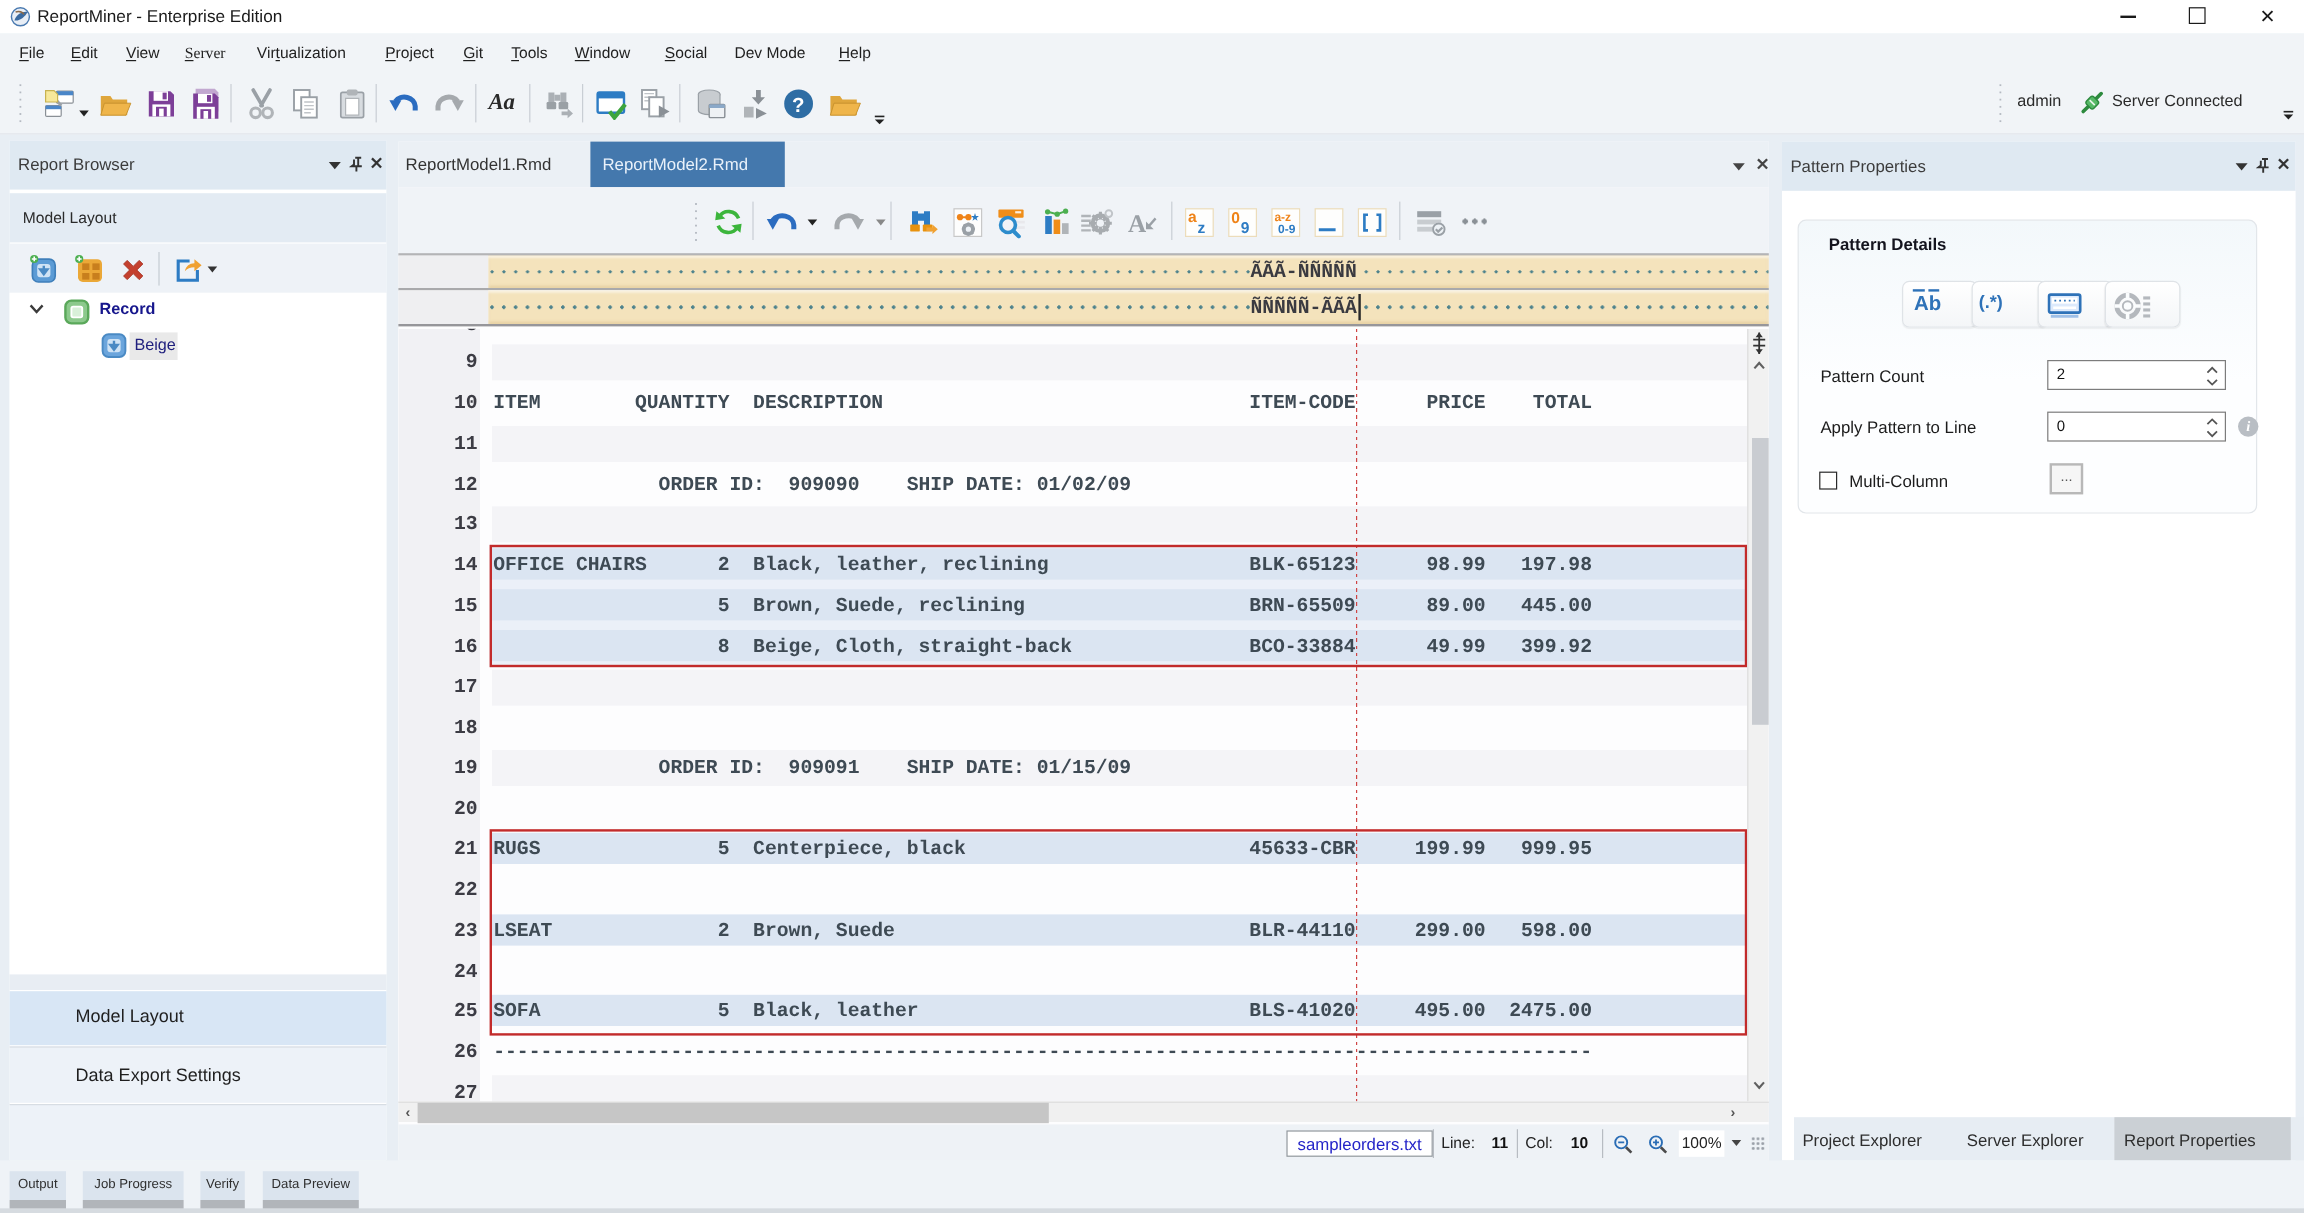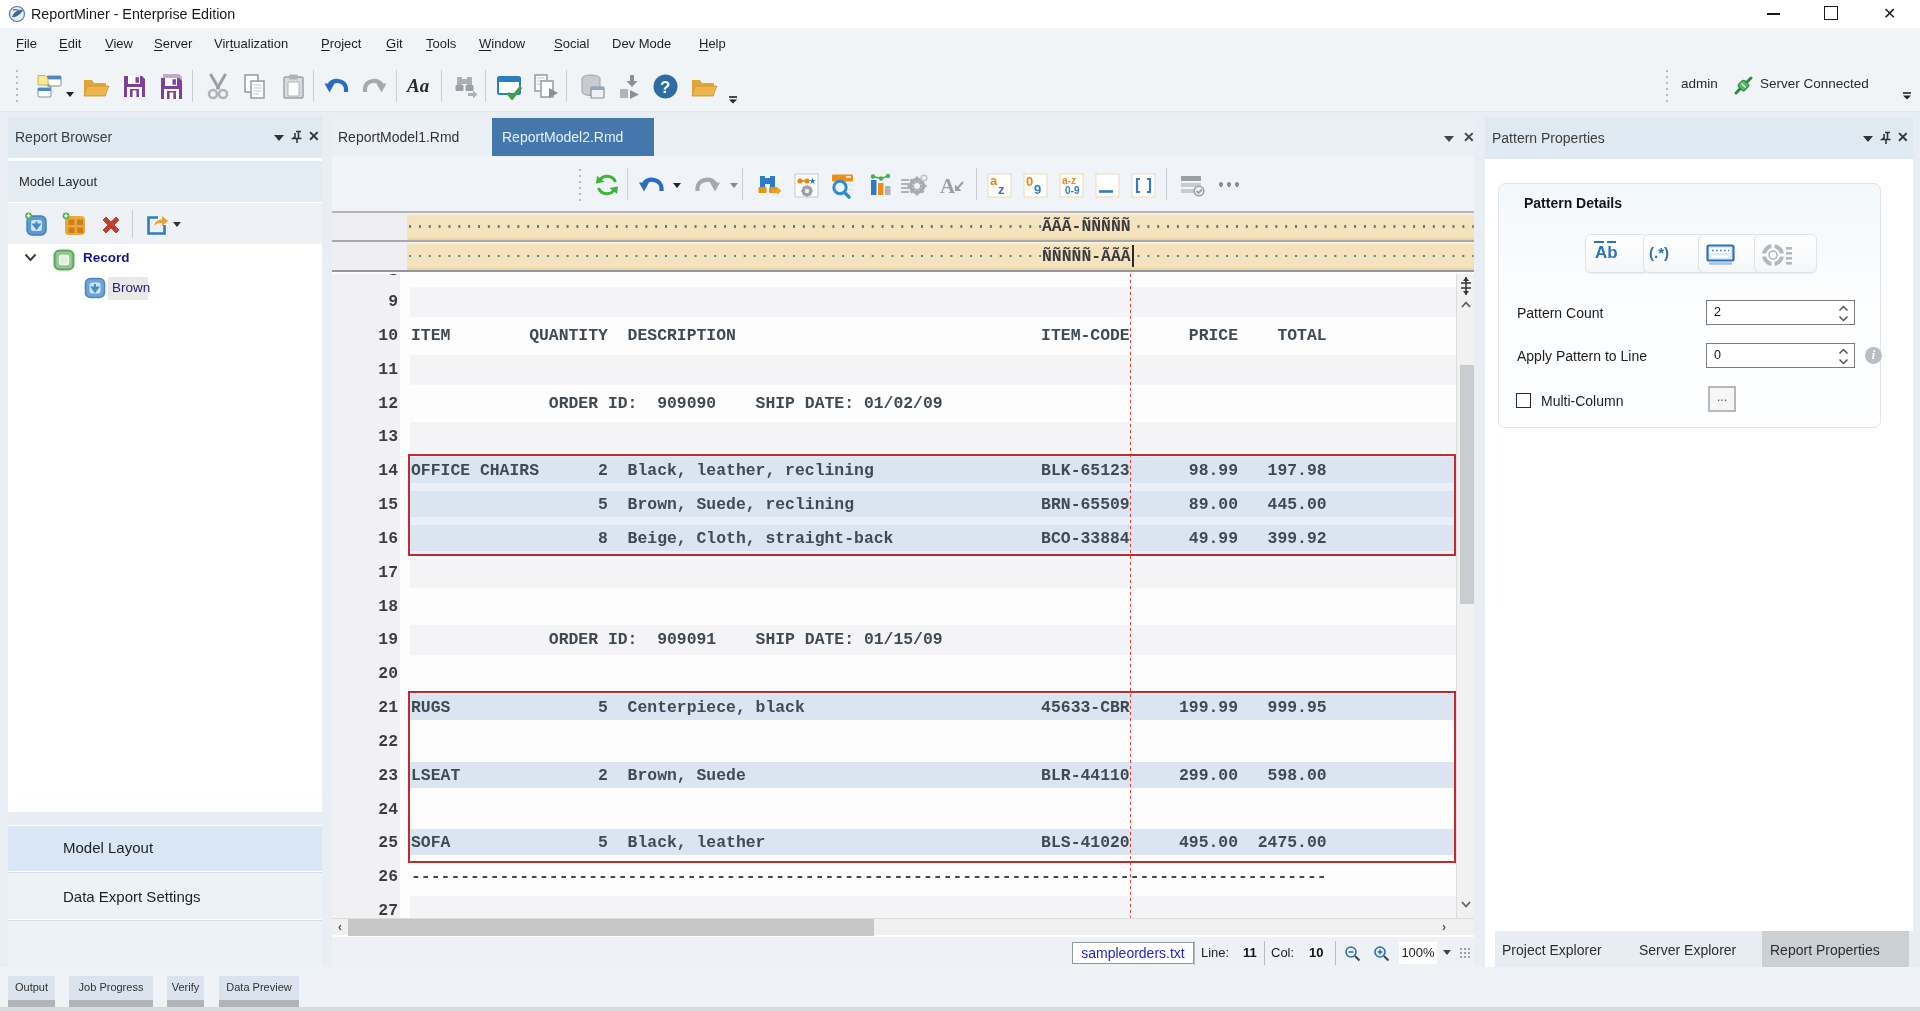--- a/index.html
+++ b/index.html
@@ -40,21 +40,21 @@
   </svg>
 <div class="abs" style="left:31px; top:6px; font-size:14.3px; color:#1a1a1a;">ReportMiner - Enterprise Edition</div>
 <div class="abs" style="left:1767px; top:13px; width:13px; height:1.5px; background:#1a1a1a;"></div>
 <div class="abs" style="left:1824px; top:6px; width:14px; height:14px; border:1.5px solid #1a1a1a;"></div>
 <div class="abs" style="left:1883px; top:4px; font-size:16px; color:#1a1a1a; font-weight:400;">✕</div>
 
 <div class="abs menubar">
 <span style="left:16px;"><u>F</u>ile</span>
 <span style="left:59px;"><u>E</u>dit</span>
 <span style="left:105px;"><u>V</u>iew</span>
-<span style="left:154px;"><u>S</u>erver</span>
+<span style="left:154px;font-family:Liberation Serif, serif;"><u>S</u>erver</span>
 <span style="left:214px;">Vir<u>t</u>ualization</span>
 <span style="left:321px;"><u>P</u>roject</span>
 <span style="left:386px;"><u>G</u>it</span>
 <span style="left:426px;"><u>T</u>ools</span>
 <span style="left:479px;"><u>W</u>indow</span>
 <span style="left:554px;"><u>S</u>ocial</span>
 <span style="left:612px;">Dev Mode</span>
 <span style="left:699px;"><u>H</u>elp</span>
 </div>
 
@@ -227,21 +227,21 @@
       <rect x="1.5" y="1.5" width="19" height="19" rx="5" fill="#8cc98c" stroke="#5aa85a" stroke-width="2"></rect>
       <rect x="6.5" y="6.5" width="9" height="9" rx="1.5" fill="#d9f0d9" stroke="#ffffff" stroke-width="1.6"></rect>
     </svg>
     <span class="abs" style="left:75px; top:6px; font-size:13.5px; font-weight:bold; color:#16168c;">Record</span>
     <svg class="abs" style="left:76px; top:33px;" width="22" height="22" viewBox="0 0 22 22">
       <rect x="1.5" y="1.5" width="19" height="19" rx="5" fill="#6ba5dc" stroke="#4a8ac4" stroke-width="1.6"></rect>
       <rect x="5.5" y="5.5" width="11" height="11" rx="2.5" fill="#cfe3f5"></rect>
       <path d="M11 7 L11 11.5 M11 14.5 L8 10.5 L14 10.5 Z" stroke="#4a8ac4" stroke-width="2" fill="#4a8ac4"></path>
     </svg>
     <div class="abs" style="left:100px; top:33px; width:40px; height:23px; background:#e9e9e9;"></div>
-    <span class="abs" style="left:104px; top:36px; font-size:13.5px; color:#20207e;">Brown</span>
+    <span class="abs" style="left:104px; top:36px; font-size:13.5px; color:#20207e;">Beige</span>
   </div>
   <div class="abs" style="left:0; top:695px; width:314px; height:13px; background:#e8edf3;"></div>
   <div class="abs" style="left:0; top:709px; width:314px; height:45px; background:#d8e6f5;">
     <span style="position:absolute; left:55px; top:13px; font-size:15px; color:#1f1f1f;">Model Layout</span>
   </div>
   <div class="abs" style="left:0; top:755px; width:314px; height:47px; background:#edf2f8; border-top:1px solid #d7dde3;">
     <span style="position:absolute; left:55px; top:15px; font-size:15px; color:#1f1f1f;">Data Export Settings</span>
   </div>
   <div class="abs" style="left:0; top:803px; width:314px; height:47px; background:#edf2f8; border-top:1px solid #d7dde3;"></div>
 </div>

